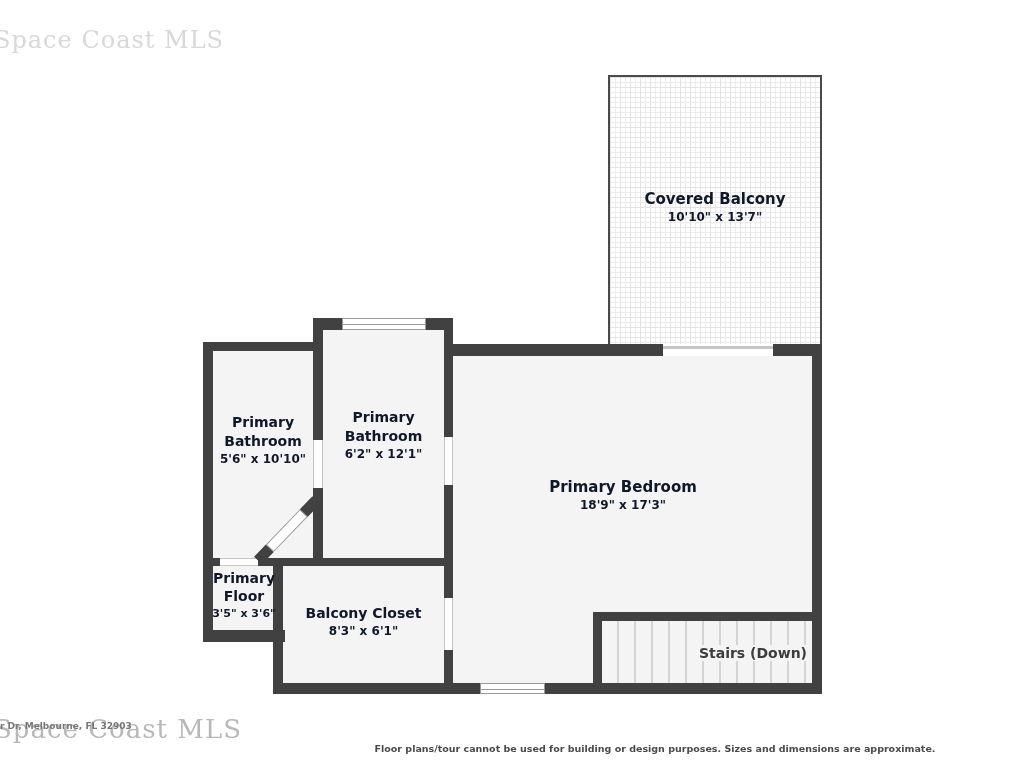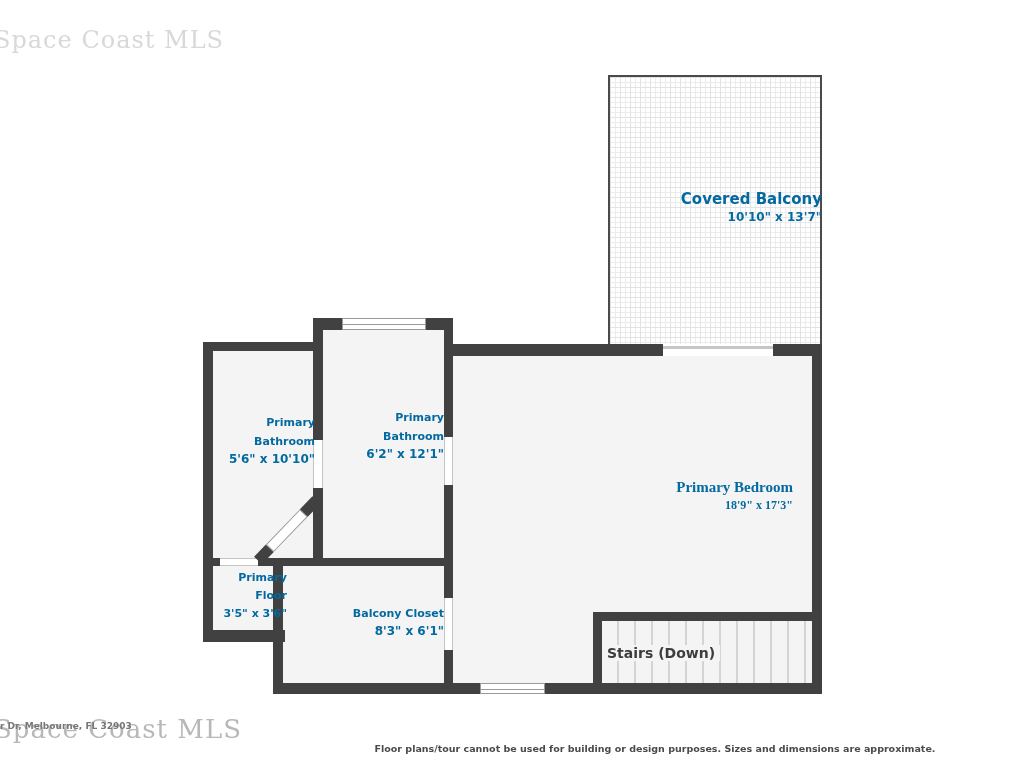--- a/index.html
+++ b/index.html
@@ -39,25 +39,25 @@
     background-image:repeating-linear-gradient(to right, transparent 0 15px, #d4d4d4 15px 17px);
   }
   
   .diagonal{
     display:flex;align-items:stretch;
     transform:rotate(-46deg);transform-origin:0 50%;
   }
   .diagonal .stub{background:#414141;}
   .diagonal .leaf{background:#ffffff;border:1px solid #9a9a9a;box-sizing:border-box;flex:1;}
   
-  .label{color:#0369a1;text-align:right;font-weight:bold;line-height:19px;}
-  .label .name{font-size:11px;}
+  .label{color:#0f172a;text-align:center;font-weight:bold;line-height:19px;}
+  .label .name{font-size:14px;}
   .label .name.big{font-size:15px;}
   .label .dims{font-size:12px;line-height:17px;}
-  .stairs-label{color:#3d3d3d;font-weight:bold;font-size:14px;text-align:left;}
+  .stairs-label{color:#3d3d3d;font-weight:bold;font-size:14px;text-align:right;}
   .stairs-label span{background:#f4f4f4;padding:0 5px;}
   
   .watermark{font-family:"DejaVu Serif","Liberation Serif",serif;letter-spacing:1px;white-space:nowrap;}
   .wm-top{color:#d8d8d8;font-size:24px;}
   .wm-bottom{color:#b8b8b8;font-size:26px;}
   .tiny-addr{font-size:9px;font-weight:bold;color:#777;white-space:nowrap;}
   .disclaimer{font-size:9.5px;font-weight:bold;color:#4a4a4a;text-align:center;}
 </style>
 </head>
 <body>
@@ -131,21 +131,21 @@
   <div class="name">Bathroom</div>
   <div class="dims">5'6" x 10'10"</div>
 </div>
 
 <div class="abs label" style="left:323px;top:408px;width:121px;">
   <div class="name">Primary</div>
   <div class="name">Bathroom</div>
   <div class="dims">6'2" x 12'1"</div>
 </div>
 
-<div class="abs label" style="left:453px;top:478px;width:340px;font-family:Liberation Serif, serif;">
+<div class="abs label" style="left:453px;top:478px;width:340px;">
   <div class="name big">Primary Bedroom</div>
   <div class="dims">18'9" x 17'3"</div>
 </div>
 
 <div class="abs label" style="left:201px;top:569px;width:86px;line-height:18px;">
   <div class="name">Primary</div>
   <div class="name">Floor</div>
   <div class="dims" style="font-size:11px;">3'5" x 3'6"</div>
 </div>
 

